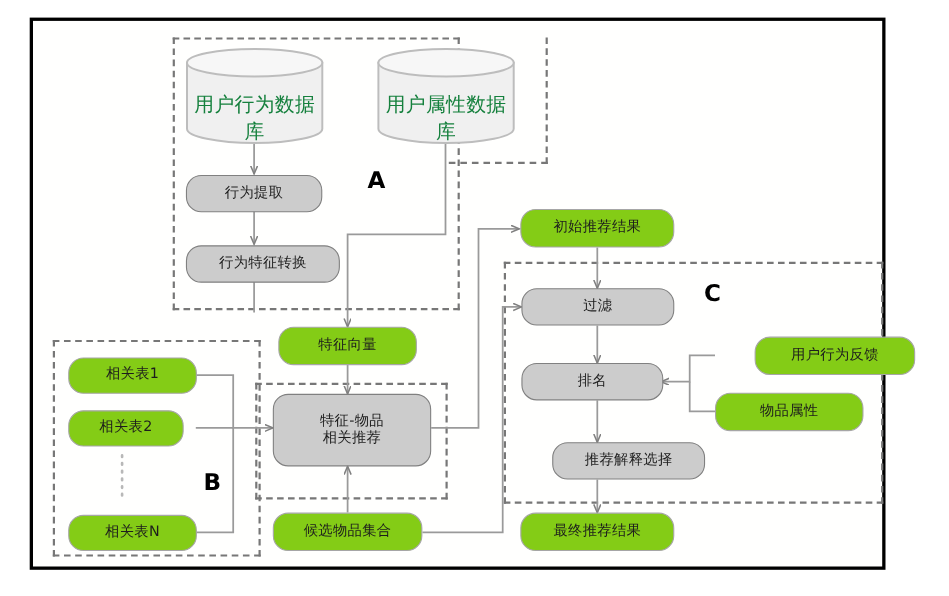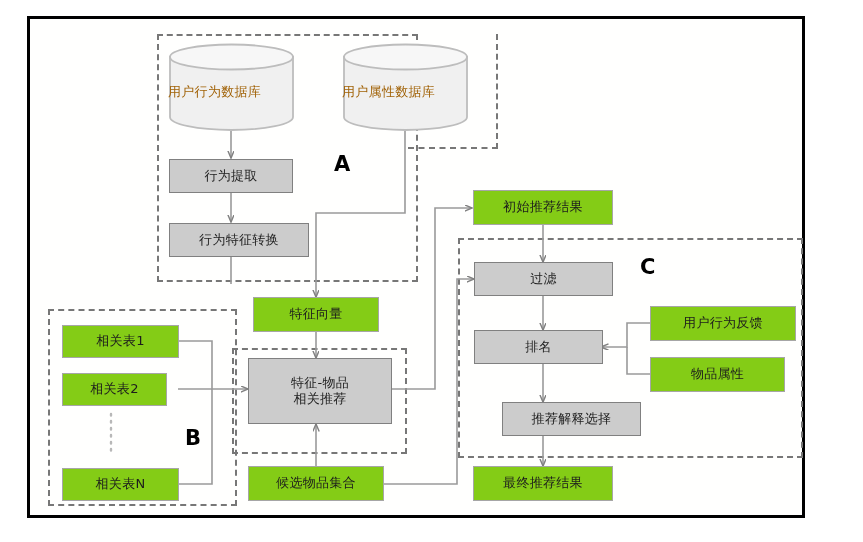--- a/index.html
+++ b/index.html
@@ -57,40 +57,42 @@
     box-sizing: border-box;
     display: flex;
     align-items: center;
     justify-content: center;
     text-align: center;
     font-family: "DejaVu Sans", "Liberation Sans", sans-serif;
     font-size: 13px;
     color: #1d1d1d;
     line-height: 1.25;
     letter-spacing: 0.3px;
+    border-radius: 14px;
   }
   .node.light {
     background: #84cc16;
     border: 1.5px solid #a6a6a6;
   }
   .node.dark {
     background: #cccccc;
     border: 1.8px solid #808080;
   }
   
   .cylinder {
     position: absolute;
   }
   .cylinder .cyl-label {
     position: absolute;
     left: 0;
     width: 100%;
-    font-family: "DejaVu Sans", "Liberation Sans", sans-serif;
-    font-size: 13px;
-    color: #a16207;
+    text-align: center;
+    font-family: "DejaVu Sans", "Liberation Sans", sans-serif;
+    font-size: 18px;
+    color: #15803d;
     letter-spacing: 0.3px;
   }
 </style>
 </head>
 <body>
 
 <div id="canvas">
 
   <div id="outer-frame"></div>
 
@@ -189,17 +191,17 @@
   <div class="node light" style="left:473px; top:190px; width:140px; height:35px;">初始推荐结果</div>
 
   <div class="node dark" style="left:474px; top:262px; width:139px; height:34px;">过滤</div>
 
   <div class="node dark" style="left:474px; top:330px; width:129px; height:34px;text-align:right;">排名</div>
 
   <div class="node dark" style="left:474px; top:402px; width:139px; height:34px;margin-left:28px;">推荐解释选择</div>
 
   <div class="node light" style="left:473px; top:466px; width:140px; height:35px;">最终推荐结果</div>
 
-  <div class="node light" style="left:650px; top:306px; width:146px; height:35px;">用户行为反馈</div>
+  <div class="node light" style="left:686px; top:306px; width:146px; height:35px;">用户行为反馈</div>
 
   <div class="node light" style="left:650px; top:357px; width:135px; height:35px;">物品属性</div>
 
 </div>
 
 </body></html>

